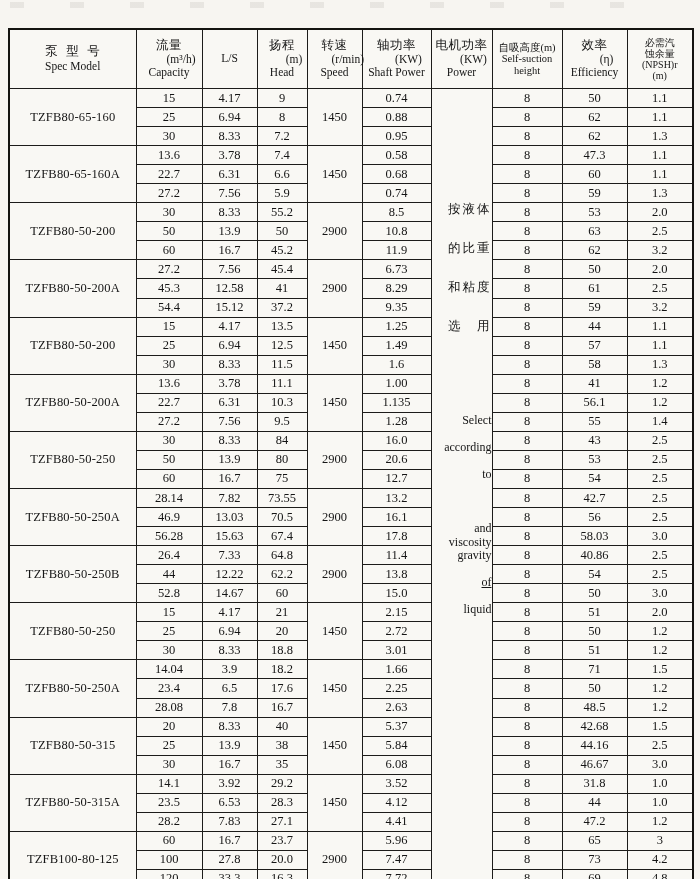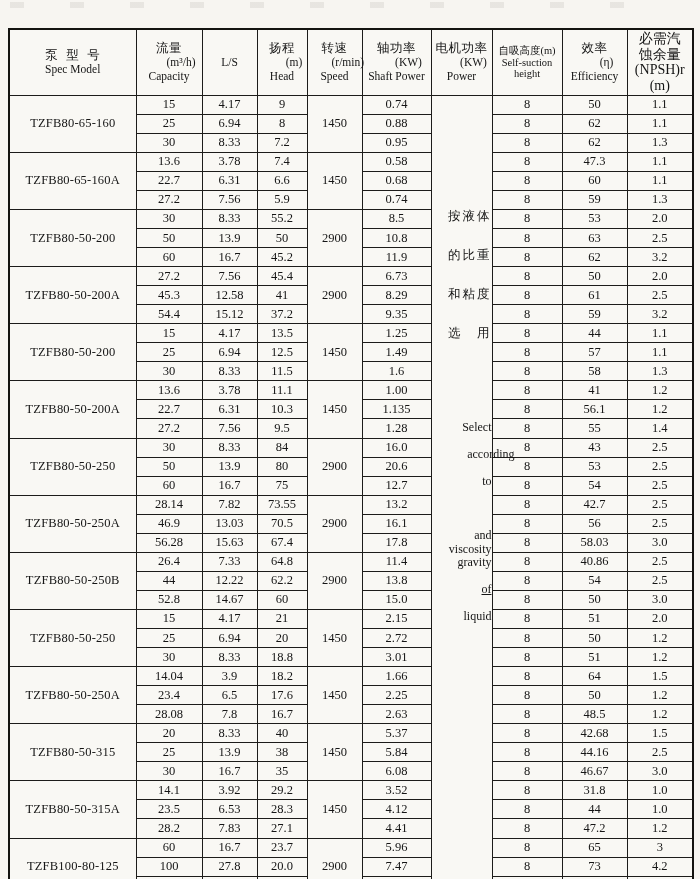--- a/index.html
+++ b/index.html
@@ -39,21 +39,21 @@
     font-size:12.5px;
     padding:0;
     white-space:nowrap;
   }
   tr.grp td{border-top:1.6px solid #141310;}
   .hline{text-align:center;line-height:1.15;font-size:12.5px;}
   .hline.zh{font-size:12.5px;letter-spacing:.5px;font-family:Liberation Mono, monospace;}
   .hline.sub{font-size:11.5px;padding-left:24px;}
   .hline.en{font-size:11.5px;}
   .hline.small{font-size:10.5px;line-height:1.1;}
-  th[data-name="col-npsh"] .hline{font-size:14px;line-height:1.12;}
+  th[data-name="col-npsh"] .hline{font-size:10px;line-height:1.12;}
   td.model-cell{font-size:12.5px;letter-spacing:.2px;}
   td.power-cell{position:relative;vertical-align:top;}
   .note-line{position:absolute;left:0;width:100%;text-align:right;}
   .note-line.zh{font-size:12.5px;letter-spacing:2px;}
   .note-line.en{font-size:12px;}
 </style>
 </head>
 <body>
 
 <div class="scan-noise" data-name="scan-artifact"></div>
@@ -130,21 +130,21 @@
         <td data-name="ls-cell">4.17</td>
         <td data-name="head-cell">9</td>
         <td data-name="speed-cell" rowspan="3">1450</td>
         <td data-name="shaft-power-cell">0.74</td>
         <td data-name="power-selection-note" rowspan="42" class="power-cell">
           <div class="note-line zh" data-name="power-note-zh-line" style="top: 112px;">按液体</div>
           <div class="note-line zh" data-name="power-note-zh-line" style="top: 151px;">的比重</div>
           <div class="note-line zh" data-name="power-note-zh-line" style="top: 190px;">和粘度</div>
           <div class="note-line zh" data-name="power-note-zh-line" style="top: 229px;">选　用</div>
           <div class="note-line en" data-name="power-note-en-line" style="top: 324px;">Select</div>
-          <div class="note-line en" data-name="power-note-en-line" style="top: 351px; margin-left: 23px;">according</div>
+          <div class="note-line en" data-name="power-note-en-line" style="top: 351px;">according</div>
           <div class="note-line en" data-name="power-note-en-line" style="top: 378px;">to</div>
           <div class="note-line en" data-name="power-note-en-line" style="top: 405px; margin-top: 41px;">viscosity</div>
           <div class="note-line en" data-name="power-note-en-line" style="top: 432px;">and</div>
           <div class="note-line en" data-name="power-note-en-line" style="top: 459px;">gravity</div>
           <div class="note-line en" data-name="power-note-en-line" style="top: 486px; text-decoration: underline;">of</div>
           <div class="note-line en" data-name="power-note-en-line" style="top: 513px;">liquid</div>
         </td>
         <td data-name="suction-cell">8</td>
         <td data-name="efficiency-cell">50</td>
         <td data-name="npsh-cell">1.1</td>
@@ -429,21 +429,21 @@
         <td data-name="npsh-cell">1.2</td>
       </tr>
       <tr data-name="table-row" class="grp">
         <td data-name="model-cell" rowspan="3" class="model-cell">TZFB80-50-250A</td>
         <td data-name="capacity-cell">14.04</td>
         <td data-name="ls-cell">3.9</td>
         <td data-name="head-cell">18.2</td>
         <td data-name="speed-cell" rowspan="3">1450</td>
         <td data-name="shaft-power-cell">1.66</td>
         <td data-name="suction-cell">8</td>
-        <td data-name="efficiency-cell">64</td>
+        <td data-name="efficiency-cell">71</td>
         <td data-name="npsh-cell">1.5</td>
       </tr>
       <tr data-name="table-row">
         <td data-name="capacity-cell">23.4</td>
         <td data-name="ls-cell">6.5</td>
         <td data-name="head-cell">17.6</td>
         <td data-name="shaft-power-cell">2.25</td>
         <td data-name="suction-cell">8</td>
         <td data-name="efficiency-cell">50</td>
         <td data-name="npsh-cell">1.2</td>

